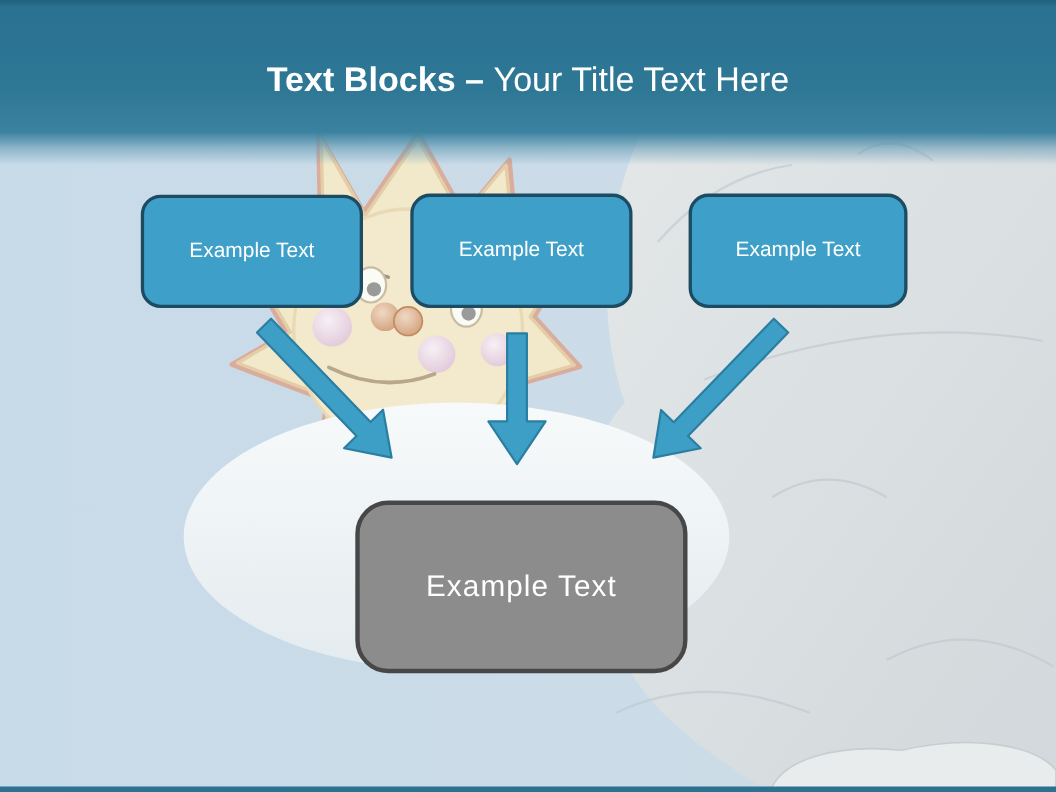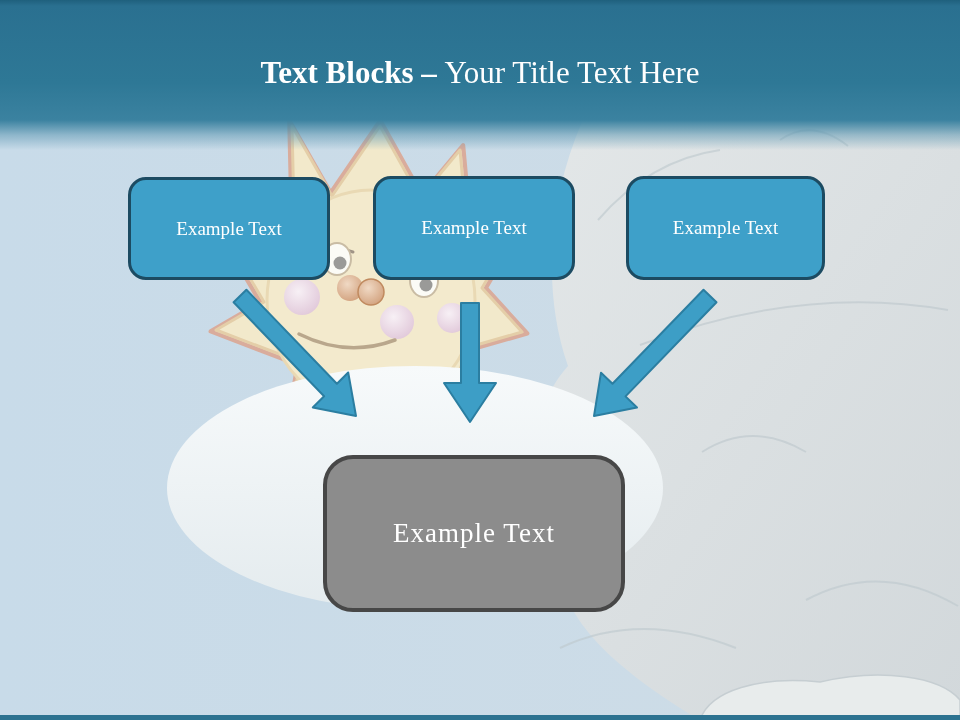--- a/index.html
+++ b/index.html
@@ -1,18 +1,18 @@
 <!DOCTYPE html>
 <html style="--header_teal: #2E7896; --header_teal_dark: #1F607D; --bg_blue: #C9DCEA; --box_fill: #3EA0C9; --box_border: #1C4B62; --block_text: #FFFFFF; --title_text: #FFFFFF; --arrow_fill: #3D9EC6; --arrow_edge: #2B7EA1; --gray_fill: #8C8C8C; --gray_border: #474747; --footer_teal: #2C7290;"><head>
 <meta charset="utf-8">
 <style>
   html,body{margin:0;padding:0;background:#888;}
   .slide{
     position:relative;width:960px;height:720px;overflow:hidden;
-    font-family:Liberation Serif, serif;
+    font-family:Liberation Sans, sans-serif;
     background:var(--bg_blue,#C9DCEA);
   }
   svg.bg{position:absolute;left:0;top:0;}
   
   .header{
     position:absolute;top:0;left:0;right:0;height:150px;
     background:linear-gradient(180deg,
       var(--header_teal_dark,#1F607D) 0px,
       #2A7090 6px,
       var(--header_teal,#2E7896) 55%,

